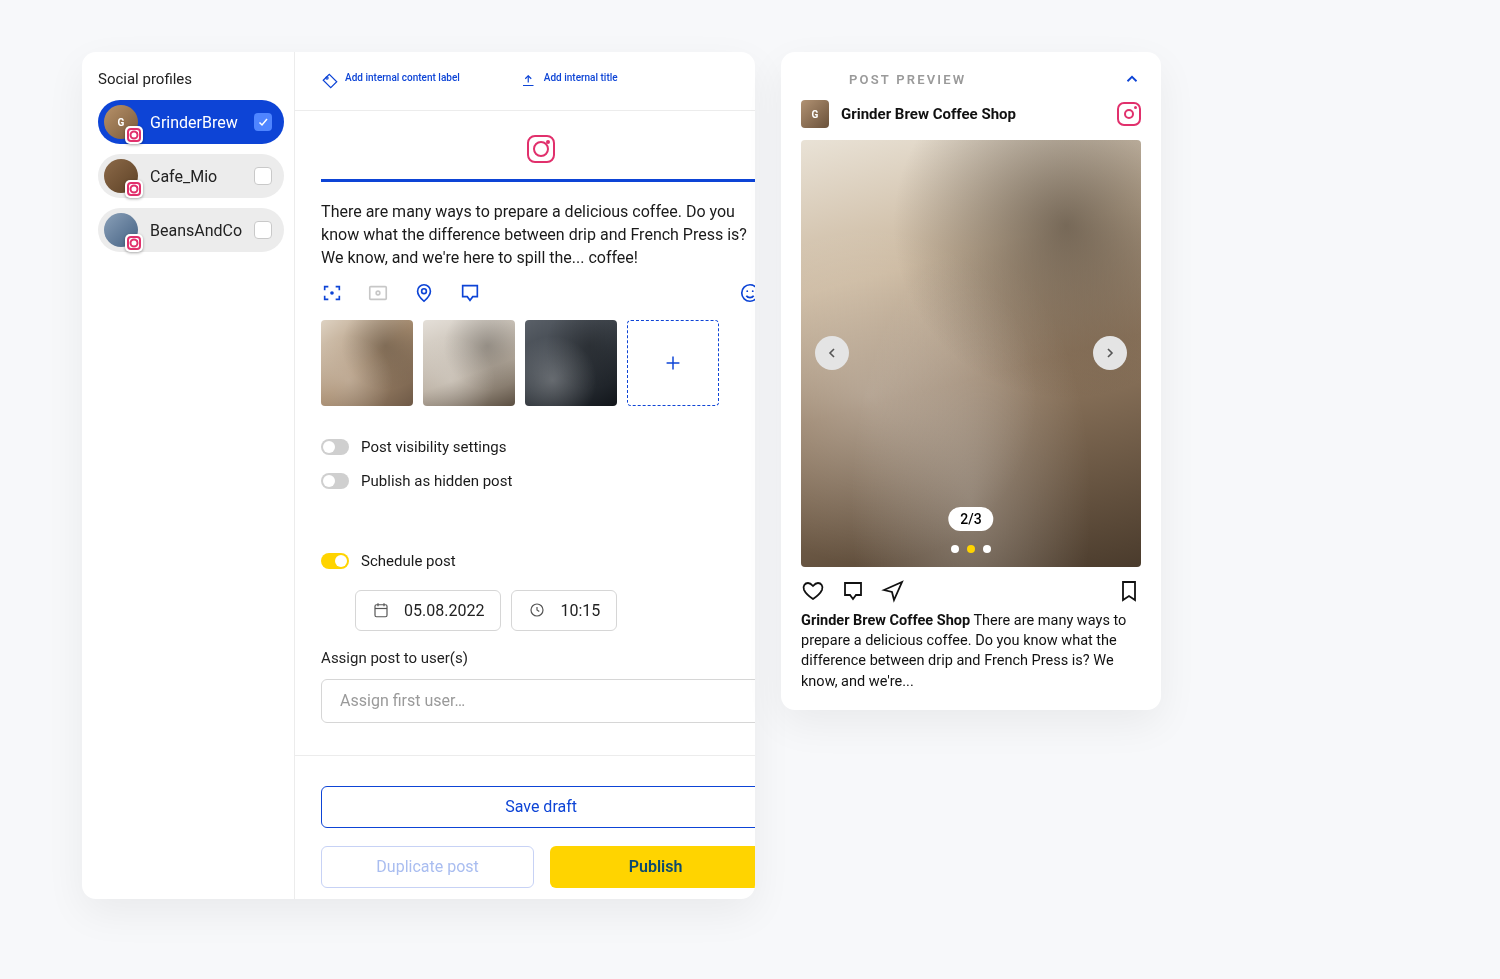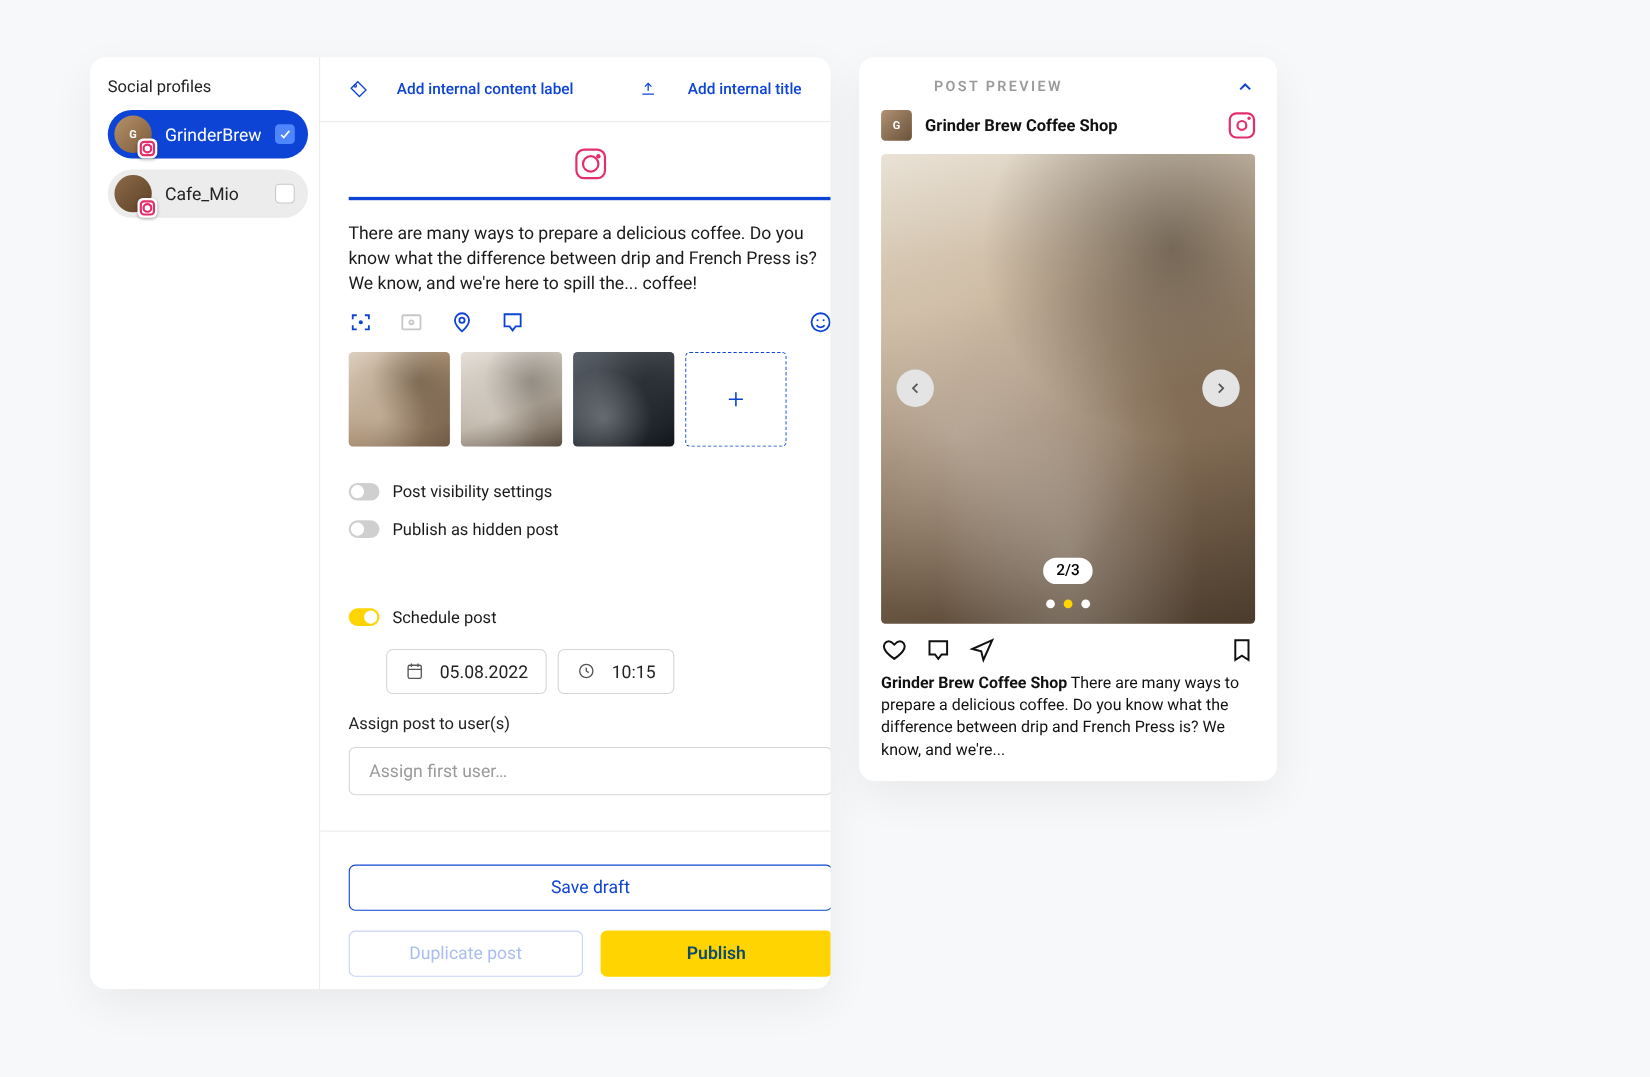--- a/index.html
+++ b/index.html
@@ -59,22 +59,22 @@
   .check-box.unchecked { background:#fff; border:1px solid #c9c9c9; }
   .check-box.checked svg { width:12px; height:12px; stroke:#fff; stroke-width:3; fill:none; }
 
   
   .editor { flex:1; display:flex; flex-direction:column; }
   .editor-top {
     display:flex; gap:60px; align-items:center;
     padding:20px 26px; border-bottom:1px solid #ececec;
   }
   .link-btn {
-    display:inline-flex; align-items:center; gap:26px;
-    color:#0d44d6; font-size:14px; font-weight:500; cursor:pointer;
+    display:inline-flex; gap:6px;
+    color:#0d44d6; font-size:10px; font-weight:500; cursor:pointer;
   }
   .link-btn svg { width:18px; height:18px; stroke:#0d44d6; fill:none; stroke-width:1.6; }
 
   .platform-tabs { padding:24px 26px 0 26px; }
   .platform-tab-bar {
     display:flex; justify-content:center; padding-bottom:16px;
     border-bottom:3px solid #0d44d6;
   }
   .platform-tab-bar .ig-large {
     width:28px; height:28px; border:2.5px solid #e1306c; border-radius:8px; position:relative;
@@ -244,20 +244,29 @@
       <div class="profile-row unselected">
         <div class="avatar" style="background:linear-gradient(135deg,#8c6a49,#5d4126)">
           <div class="ig-badge">
               <div class="ig-glyph"></div>
             </div>
         </div>
         <span class="profile-name">Cafe_Mio</span>
         <span class="check-box unchecked"></span>
       </div>
 
+      <div class="profile-row unselected">
+        <div class="avatar" style="background:linear-gradient(135deg,#8aa0b8,#446183)">
+          <div class="ig-badge">
+              <div class="ig-glyph"></div>
+            </div>
+        </div>
+        <span class="profile-name">BeansAndCo</span>
+        <span class="check-box unchecked"></span>
+      </div>
     </div>
 
     <div class="editor">
       <div class="editor-top">
         <span class="link-btn">
           <svg viewBox="0 0 24 24">
               <path d="M3 11 L11 3 L21 13 L13 21 Z"></path>
               <circle cx="8" cy="8" r="1.5"></circle>
             </svg>
           <span>Add internal content label</span>

